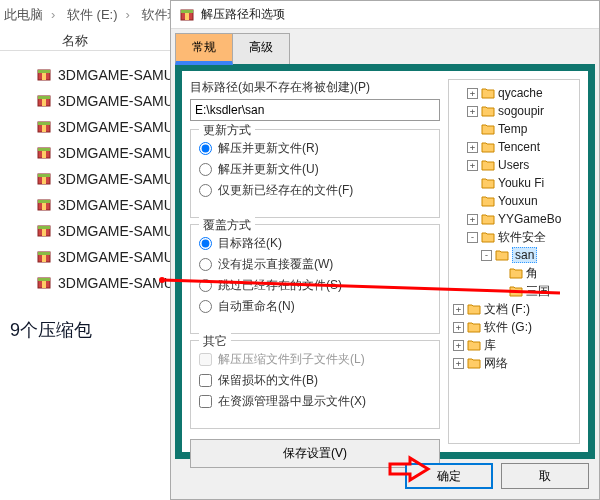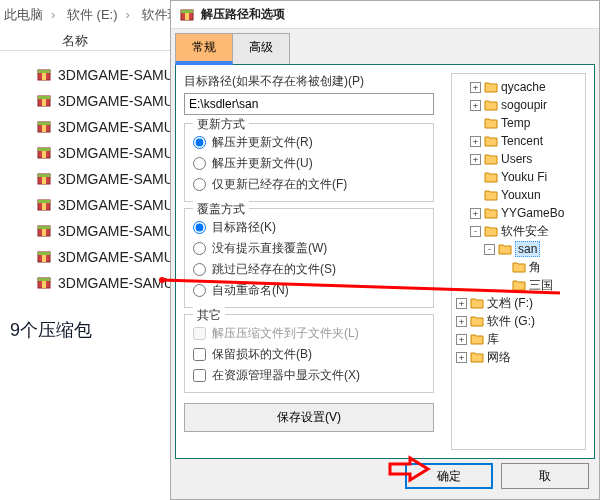--- a/index.html
+++ b/index.html
@@ -17,34 +17,34 @@
 .file-icon { width: 16px; height: 16px; display: inline-block; }
 .file-icon svg { width: 16px; height: 16px; }
 .file-name { font-size: 14px; color: #222; white-space: nowrap; overflow: hidden; width: 120px; }
 
 .red-note { position: absolute; top: 318px; left: 10px; font-size: 18px; color: #0f172a; }
 
 
 .dialog { position: absolute; top: 0; left: 170px; width: 430px; height: 500px; background: #f0f0f0; border: 1px solid #aaa; }
 .titlebar { height: 28px; background: #fff; border-bottom: 1px solid #ddd; display: flex; align-items: center; padding: 0 8px; gap: 6px; }
 .title-icon { width: 16px; height: 16px; }
-.title-text { font-size: 12px; color: #222; font-weight: bold; }
+.title-text { font-size: 12px; color: #222; }
 
 .tabs { display: flex; padding: 4px 4px 0 4px; background: #f0f0f0; }
 .tab { padding: 5px 16px; border: 1px solid #aaa; background: #e8e8e8; font-size: 12px; cursor: pointer; margin-right: -1px; }
 .tab.active { background: #fdba74; border-bottom: 4px solid #3b82f6; position: relative; z-index: 2; }
-.tab-panel { border: 1px solid #0f766e; margin: 0 4px 4px 4px; background: #fff; padding: 8px; display: flex; gap: 17px; height: 395px; position: relative; top: -1px; }
+.tab-panel { border: 7px solid #0f766e; margin: 0 4px 4px 4px; background: #fff; padding: 8px; display: flex; gap: 8px; height: 395px; position: relative; top: -1px; }
 
 .left-col { width: 250px; }
 .right-col { flex: 1; border: 1px solid #ccc; background: #fff; overflow: hidden; font-size: 12px; padding: 4px 0; }
 
 .field-label { font-size: 12px; color: #333; margin-bottom: 3px; }
 .path-input { width: 100%; border: 1px solid #999; padding: 3px 4px; font-size: 12px; margin-bottom: 8px; }
 
-.group-border { border: 1px solid #ccc; padding: 8px 8px 6px 8px; margin-bottom: 6px; position: relative; }
+.group-border { border: 1px solid #ccc; padding: 8px 8px 16px 8px; margin-bottom: 6px; position: relative; }
 .group-title { position: absolute; top: -8px; left: 8px; background: #fff; padding: 0 4px; font-size: 12px; color: #333; }
 .opt { display: flex; align-items: center; gap: 6px; font-size: 12px; color: #333; padding: 2px 0; }
 .opt input { cursor: pointer; }
 .opt.disabled { color: #999; }
 
 .save-btn { width: 100%; padding: 5px 0; border: 1px solid #aaa; background: #efefef; font-size: 12px; cursor: pointer; margin-top: 4px; }
 
 .tree-row { display: flex; align-items: center; height: 18px; padding-left: 4px; gap: 3px; white-space: nowrap; }
 .tree-exp { width: 11px; height: 11px; border: 1px solid #888; display: inline-flex; align-items: center; justify-content: center; font-size: 9px; line-height: 1; color: #555; cursor: pointer; font-family: monospace; }
 .tree-noexp { width: 11px; display: inline-block; }

